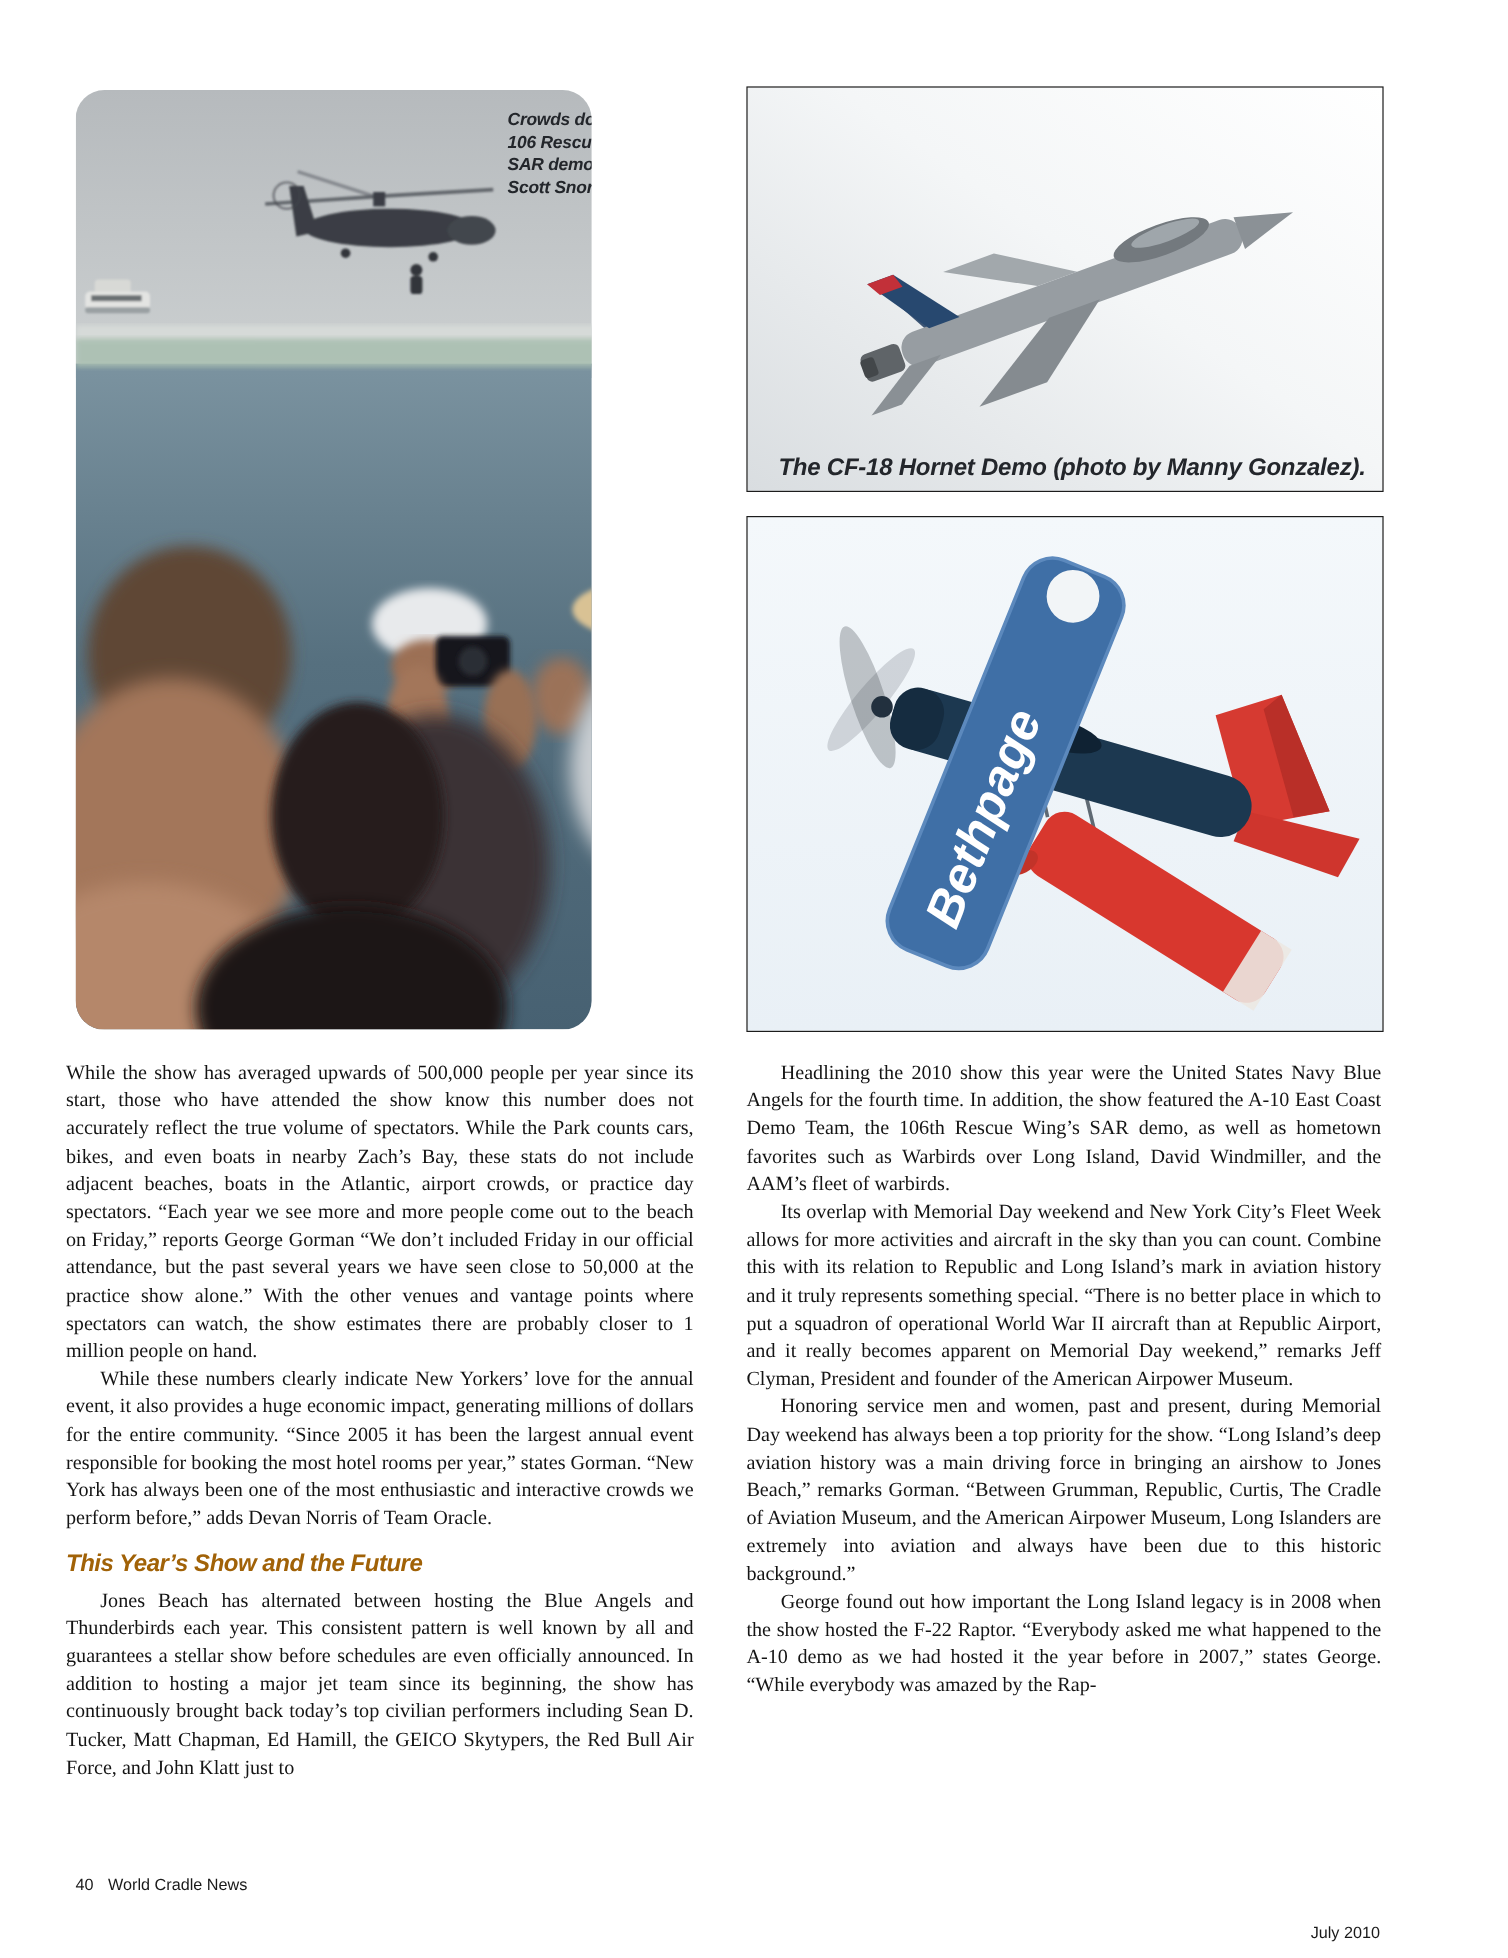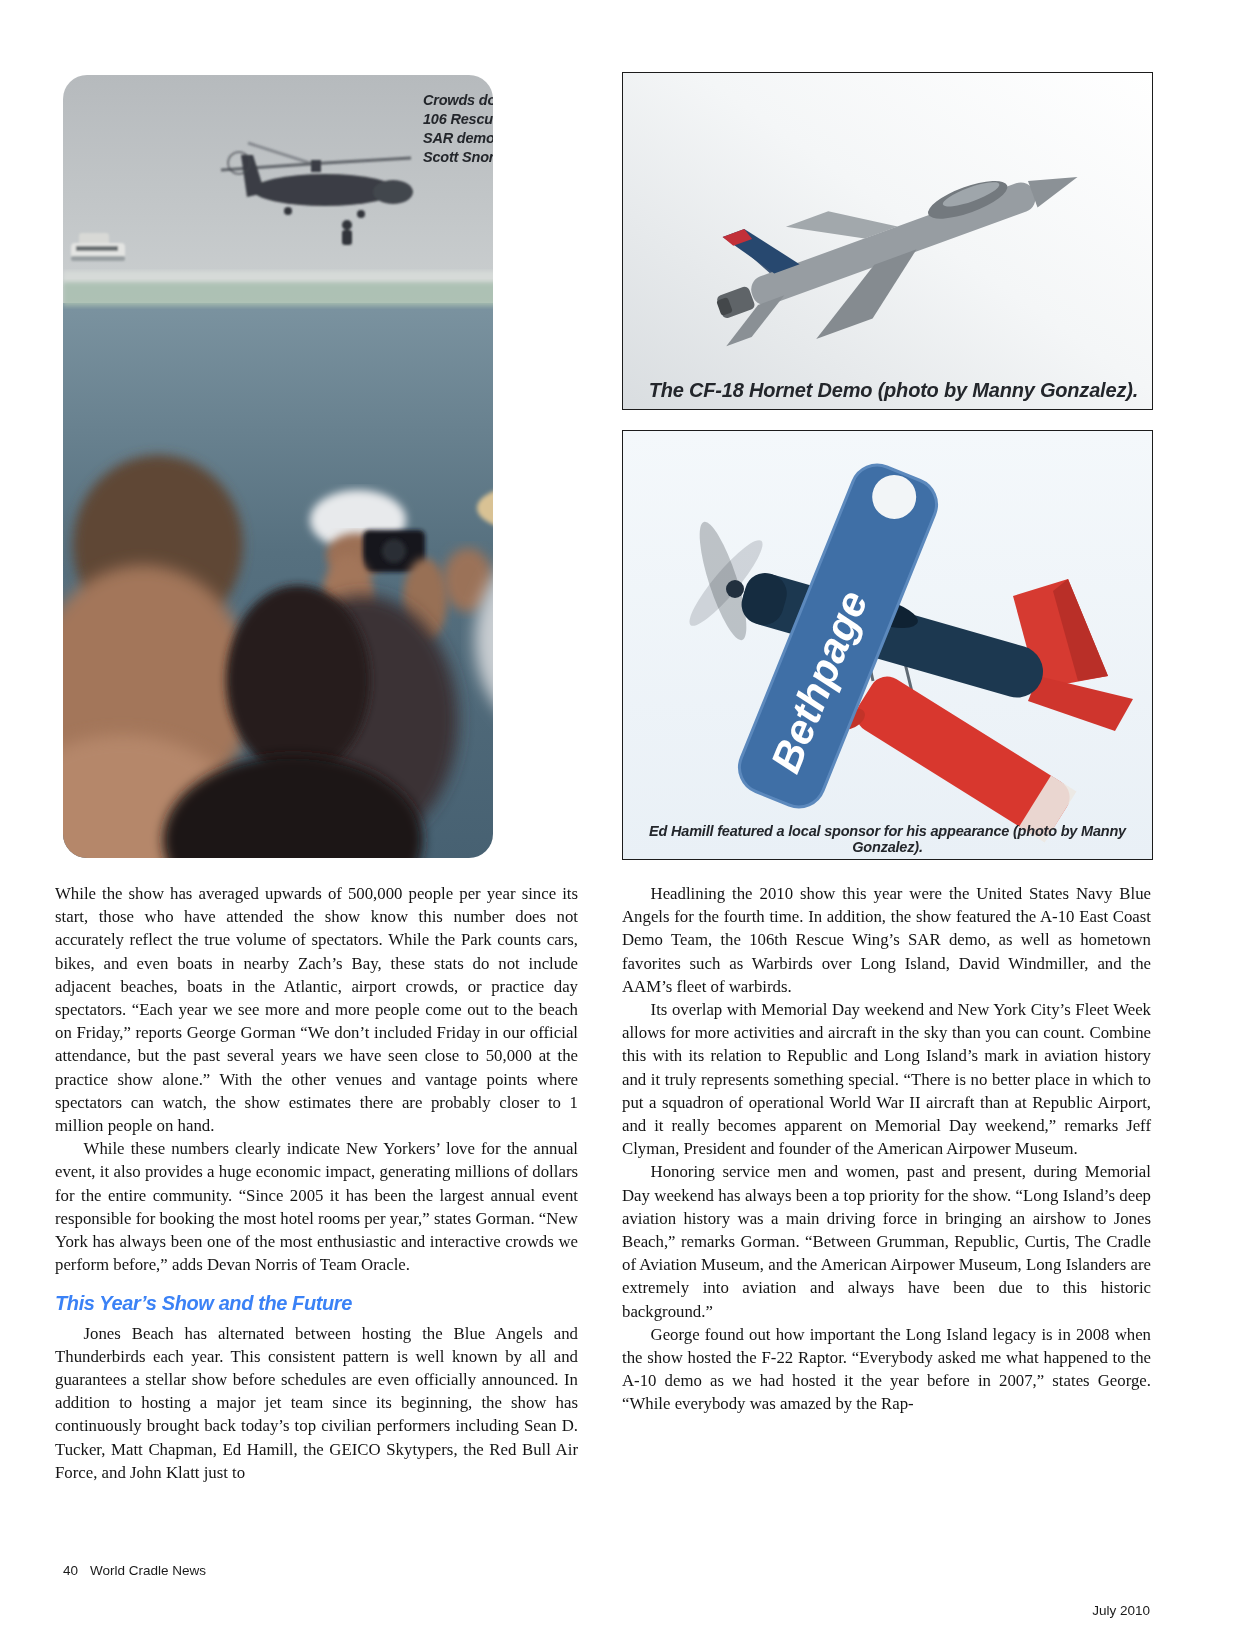--- a/index.html
+++ b/index.html
@@ -17,21 +17,21 @@
   .cf18-cap{right:14px;bottom:7px;font-size:20px;white-space:nowrap;}
   .biplane{left:622px;top:430px;width:529px;height:428px;border:1px solid #1c1c1c;
         background:linear-gradient(180deg,#f4f8fb 0%,#e9f0f6 100%);}
   .biplane-cap{left:0;right:0;bottom:4px;text-align:center;font-size:14.5px;}
   .col{position:absolute;top:882px;font-size:16.8px;line-height:23.2px;text-align:justify;}
   .col-left{left:55px;width:523px;}
   .col-right{left:622px;width:529px;}
   .col p{margin:0;}
   .col p.indent{text-indent:1.7em;}
   .section-heading{margin:16px 0 6px 0;font-family:"Liberation Sans", sans-serif;
-        font-style:italic;font-weight:bold;font-size:20px;color:#3b82f6;letter-spacing:-0.4px;}
+        font-style:italic;font-weight:bold;font-size:20px;color:#a16207;letter-spacing:-0.4px;}
   .footer{position:absolute;top:1563px;left:63px;right:107px;
         font-family:"Liberation Sans", sans-serif;font-size:13.5px;color:#1a1a1a;}
   .footer-left{position:absolute;left:0;top:0;}
   .footer-left .pgnum{margin-right:12px;margin-top:32px;}
   .footer-right{position:absolute;right:0;top:0;margin-top:40px;}
 </style>
 </head>
 <body>
 
 <div class="page">
@@ -160,21 +160,20 @@
         <rect x="85" y="-30" width="30" height="60" fill="#ece8e2" opacity="0.9"></rect>
       </g>
       <ellipse cx="228" cy="288" rx="15" ry="9" transform="rotate(-28 228 288)" fill="#c23329"></ellipse>
 
       <g transform="translate(215,205) rotate(-68)">
         <rect x="-175" y="-44" width="350" height="88" rx="26" fill="#3f6fa6" stroke="#5c89bd" stroke-width="3"></rect>
         <circle cx="150" cy="0" r="22" fill="#f2f5f7"></circle>
         <text x="-145" y="14" font-family="Liberation Sans, sans-serif" font-size="42" font-weight="bold" font-style="italic" fill="#ffffff">Bethpage</text>
       </g>
     </svg>
-    <div class="photo-caption biplane-cap">Ed Hamill featured a local sponsor for his appearance (photo by Manny Gonzalez).</div>
   </figure>
 
   <div class="col col-left">
     <p>While the show has averaged upwards of 500,000 people per year since its start, those who have attended the show know this number does not accurately reflect the true volume of spectators. While the Park counts cars, bikes, and even boats in nearby Zach’s Bay, these stats do not include adjacent beaches, boats in the Atlantic, airport crowds, or practice day spectators. “Each year we see more and more people come out to the beach on Friday,” reports George Gorman “We don’t included Friday in our official attendance, but the past several years we have seen close to 50,000 at the practice show alone.” With the other venues and vantage points where spectators can watch, the show estimates there are probably closer to 1 million people on hand.</p>
     <p class="indent">While these numbers clearly indicate New Yorkers’ love for the annual event, it also provides a huge economic impact, generating millions of dollars for the entire community. “Since 2005 it has been the largest annual event responsible for booking the most hotel rooms per year,” states Gorman. “New York has always been one of the most enthusiastic and interactive crowds we perform before,” adds Devan Norris of Team Oracle.</p>
     <h2 class="section-heading">This Year’s Show and the Future</h2>
     <p class="indent">Jones Beach has alternated between hosting the Blue Angels and Thunderbirds each year. This consistent pattern is well known by all and guarantees a stellar show before schedules are even officially announced. In addition to hosting a major jet team since its beginning, the show has continuously brought back today’s top civilian performers including Sean D. Tucker, Matt Chapman, Ed Hamill, the GEICO Skytypers, the Red Bull Air Force, and John Klatt just to</p>
   </div>
 
   <div class="col col-right">

